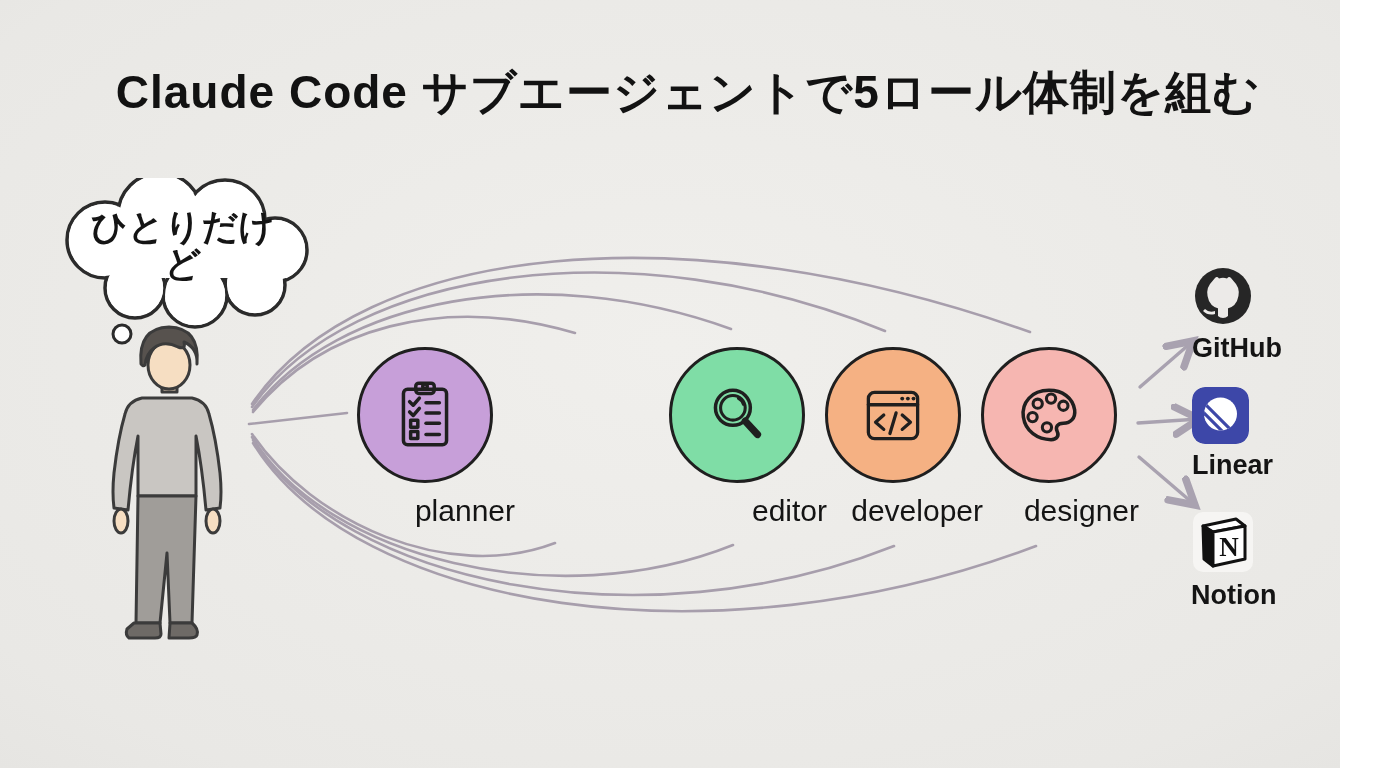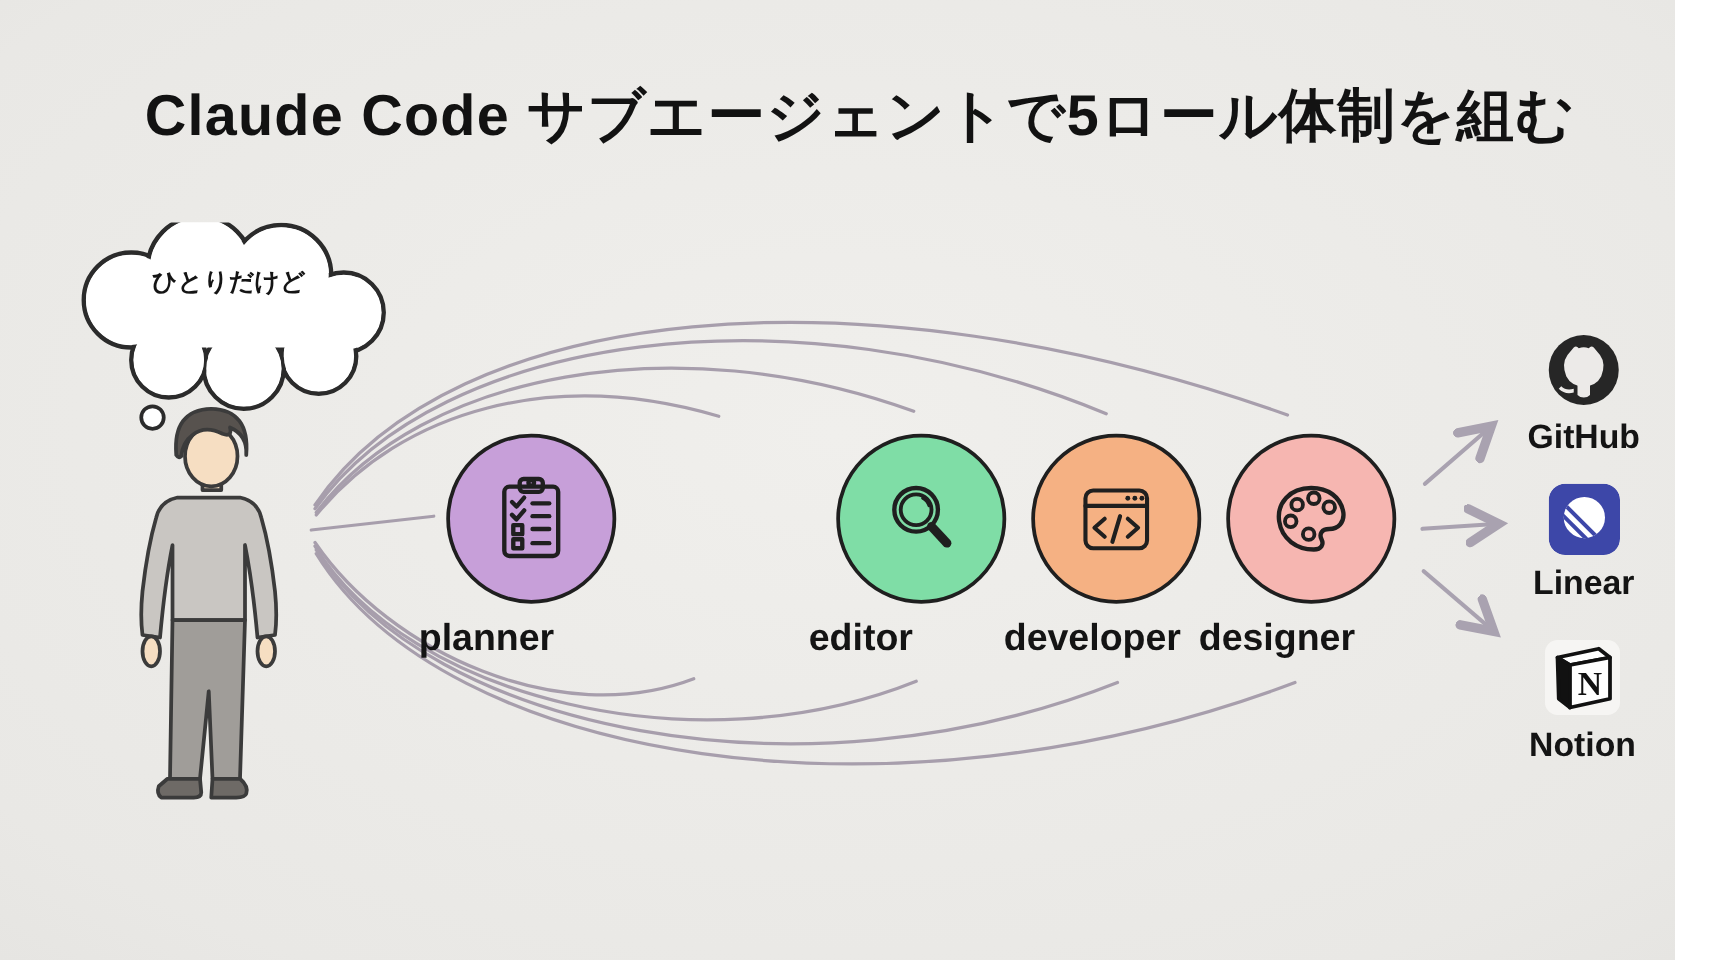--- a/index.html
+++ b/index.html
@@ -12,33 +12,33 @@
   .title {
     position:absolute; left:0; top:62px; width:1376px;
     text-align:center; font-size:46px; font-weight:800; color:#121212;
     letter-spacing:1px;
   }
   svg.connectors { position:absolute; left:0; top:0; width:1376px; height:768px; }
   .bubble-wrap { position:absolute; left:48px; top:178px; width:270px; height:175px; }
   .bubble-wrap svg { position:absolute; left:0; top:0; }
   .bubble-text {
     position:absolute; left:28px; top:30px; width:214px;
-    text-align:center; font-size:20px; font-weight:800; color:#141414; line-height:37px;
+    text-align:center; font-size:36px; font-weight:800; color:#141414; line-height:37px;
   }
   .person-wrap { position:absolute; left:88px; top:318px; width:175px; height:330px; }
   .role { position:absolute; top:347px; width:136px; }
   .circle {
     width:136px; height:136px; border-radius:50%;
     border:3.5px solid #1f1f1f; display:flex; align-items:center; justify-content:center;
   }
   .role-label {
-    position:absolute; top:147px; left:-22px; width:180px; text-align:left;
-    font-size:30px; font-weight:700; color:#141414;
-  }
-  .integration { position:absolute; width:150px; text-align:center; }
+    position:absolute; top:147px; left:-22px; width:180px; text-align:right;
+    font-size:30px; font-weight:400; color:#141414;
+  }
+  .integration { position:absolute; width:150px; text-align:left; }
   .int-icon { display:inline-block; }
   .int-label { font-size:27px; font-weight:800; color:#141414; margin-top:2px; }
   .linear-box { border-radius:13px; }
 </style>
 </head>
 <body>
 
 <div class="canvas">
 
   <div class="title">Claude Code サブエージェントで5ロール体制を組む</div>

